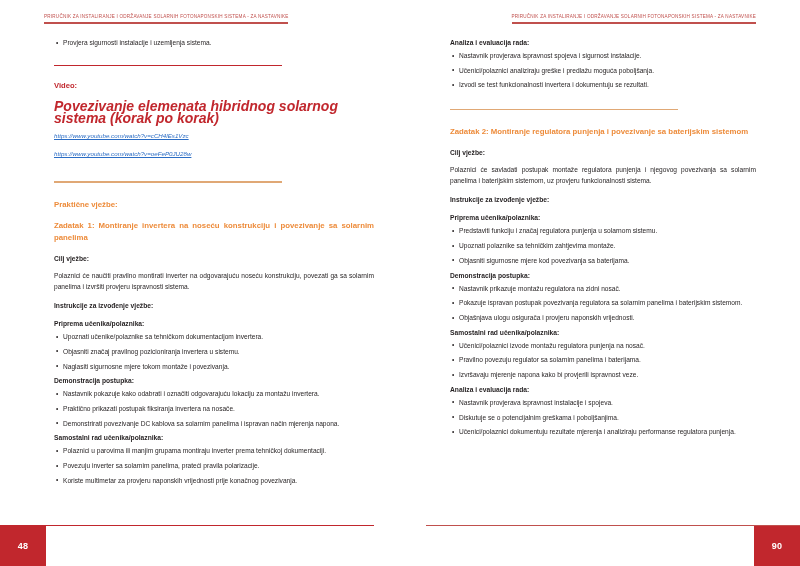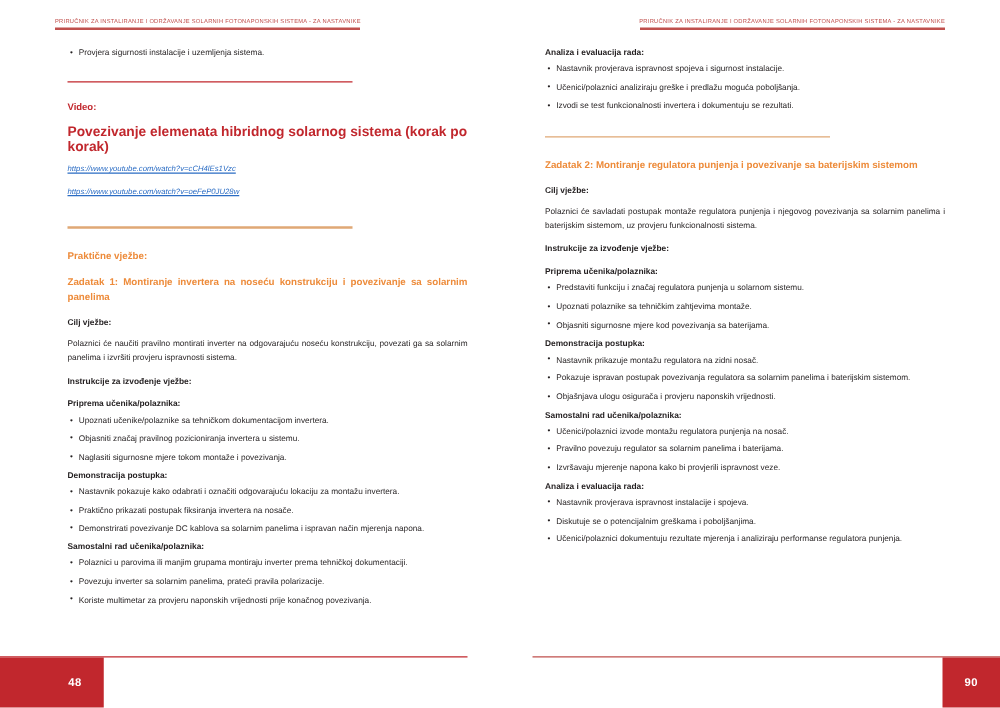--- a/index.html
+++ b/index.html
@@ -54,40 +54,41 @@
 
   
   .col {
     position: absolute;
     top: 38px;
     bottom: 42px;
     left: 44px;
     right: 26px;
     margin-left: 10px;
   }
-  .page-right .col { left: 26px; right: 44px; }
+  .page-right .col { left: 40px; right: 44px; }
   .lead {
     font-size: 6.6px;
     line-height: 10.6px;
     margin: 7px 0 9px 0;
     text-align: justify;
   }
   .h-red {
     color: #c1272d;
     font-weight: bold;
     font-size: 7.6px;
     line-height: 11px;
     margin: 0 0 9px 0;
   }
   .h-red-title {
     color: #c1272d;
     font-weight: bold;
-    font-size: 11px;
+    font-size: 14px;
     line-height: 12px;
     margin: 0 0 7px 0;
+    font-style: italic;
   }
   .h-orange {
     color: #ed8b3a;
     font-weight: bold;
     font-size: 7.8px;
     line-height: 11.5px;
     margin: 0 0 10px 0;
   }
   .h-orange-task {
     color: #ed8b3a;
@@ -169,21 +170,21 @@
     height: 40px;
     background: #c1272d;
     color: #ffffff;
     font-size: 9px;
     font-weight: bold;
     display: flex;
     align-items: center;
     justify-content: center;
     letter-spacing: 0.3px;
   }
-  .page-left  .pagenum { left: 0; padding-left: 37px; }
+  .page-left  .pagenum { left: 0; }
   .page-right .pagenum { right: 0; }
 </style>
 </head>
 <body>
 
 <div class="spread">
 
   <div class="page page-left">
 
     <div class="runhead">PRIRUČNIK ZA INSTALIRANJE I ODRŽAVANJE SOLARNIH FOTONAPONSKIH SISTEMA - ZA NASTAVNIKE</div>

